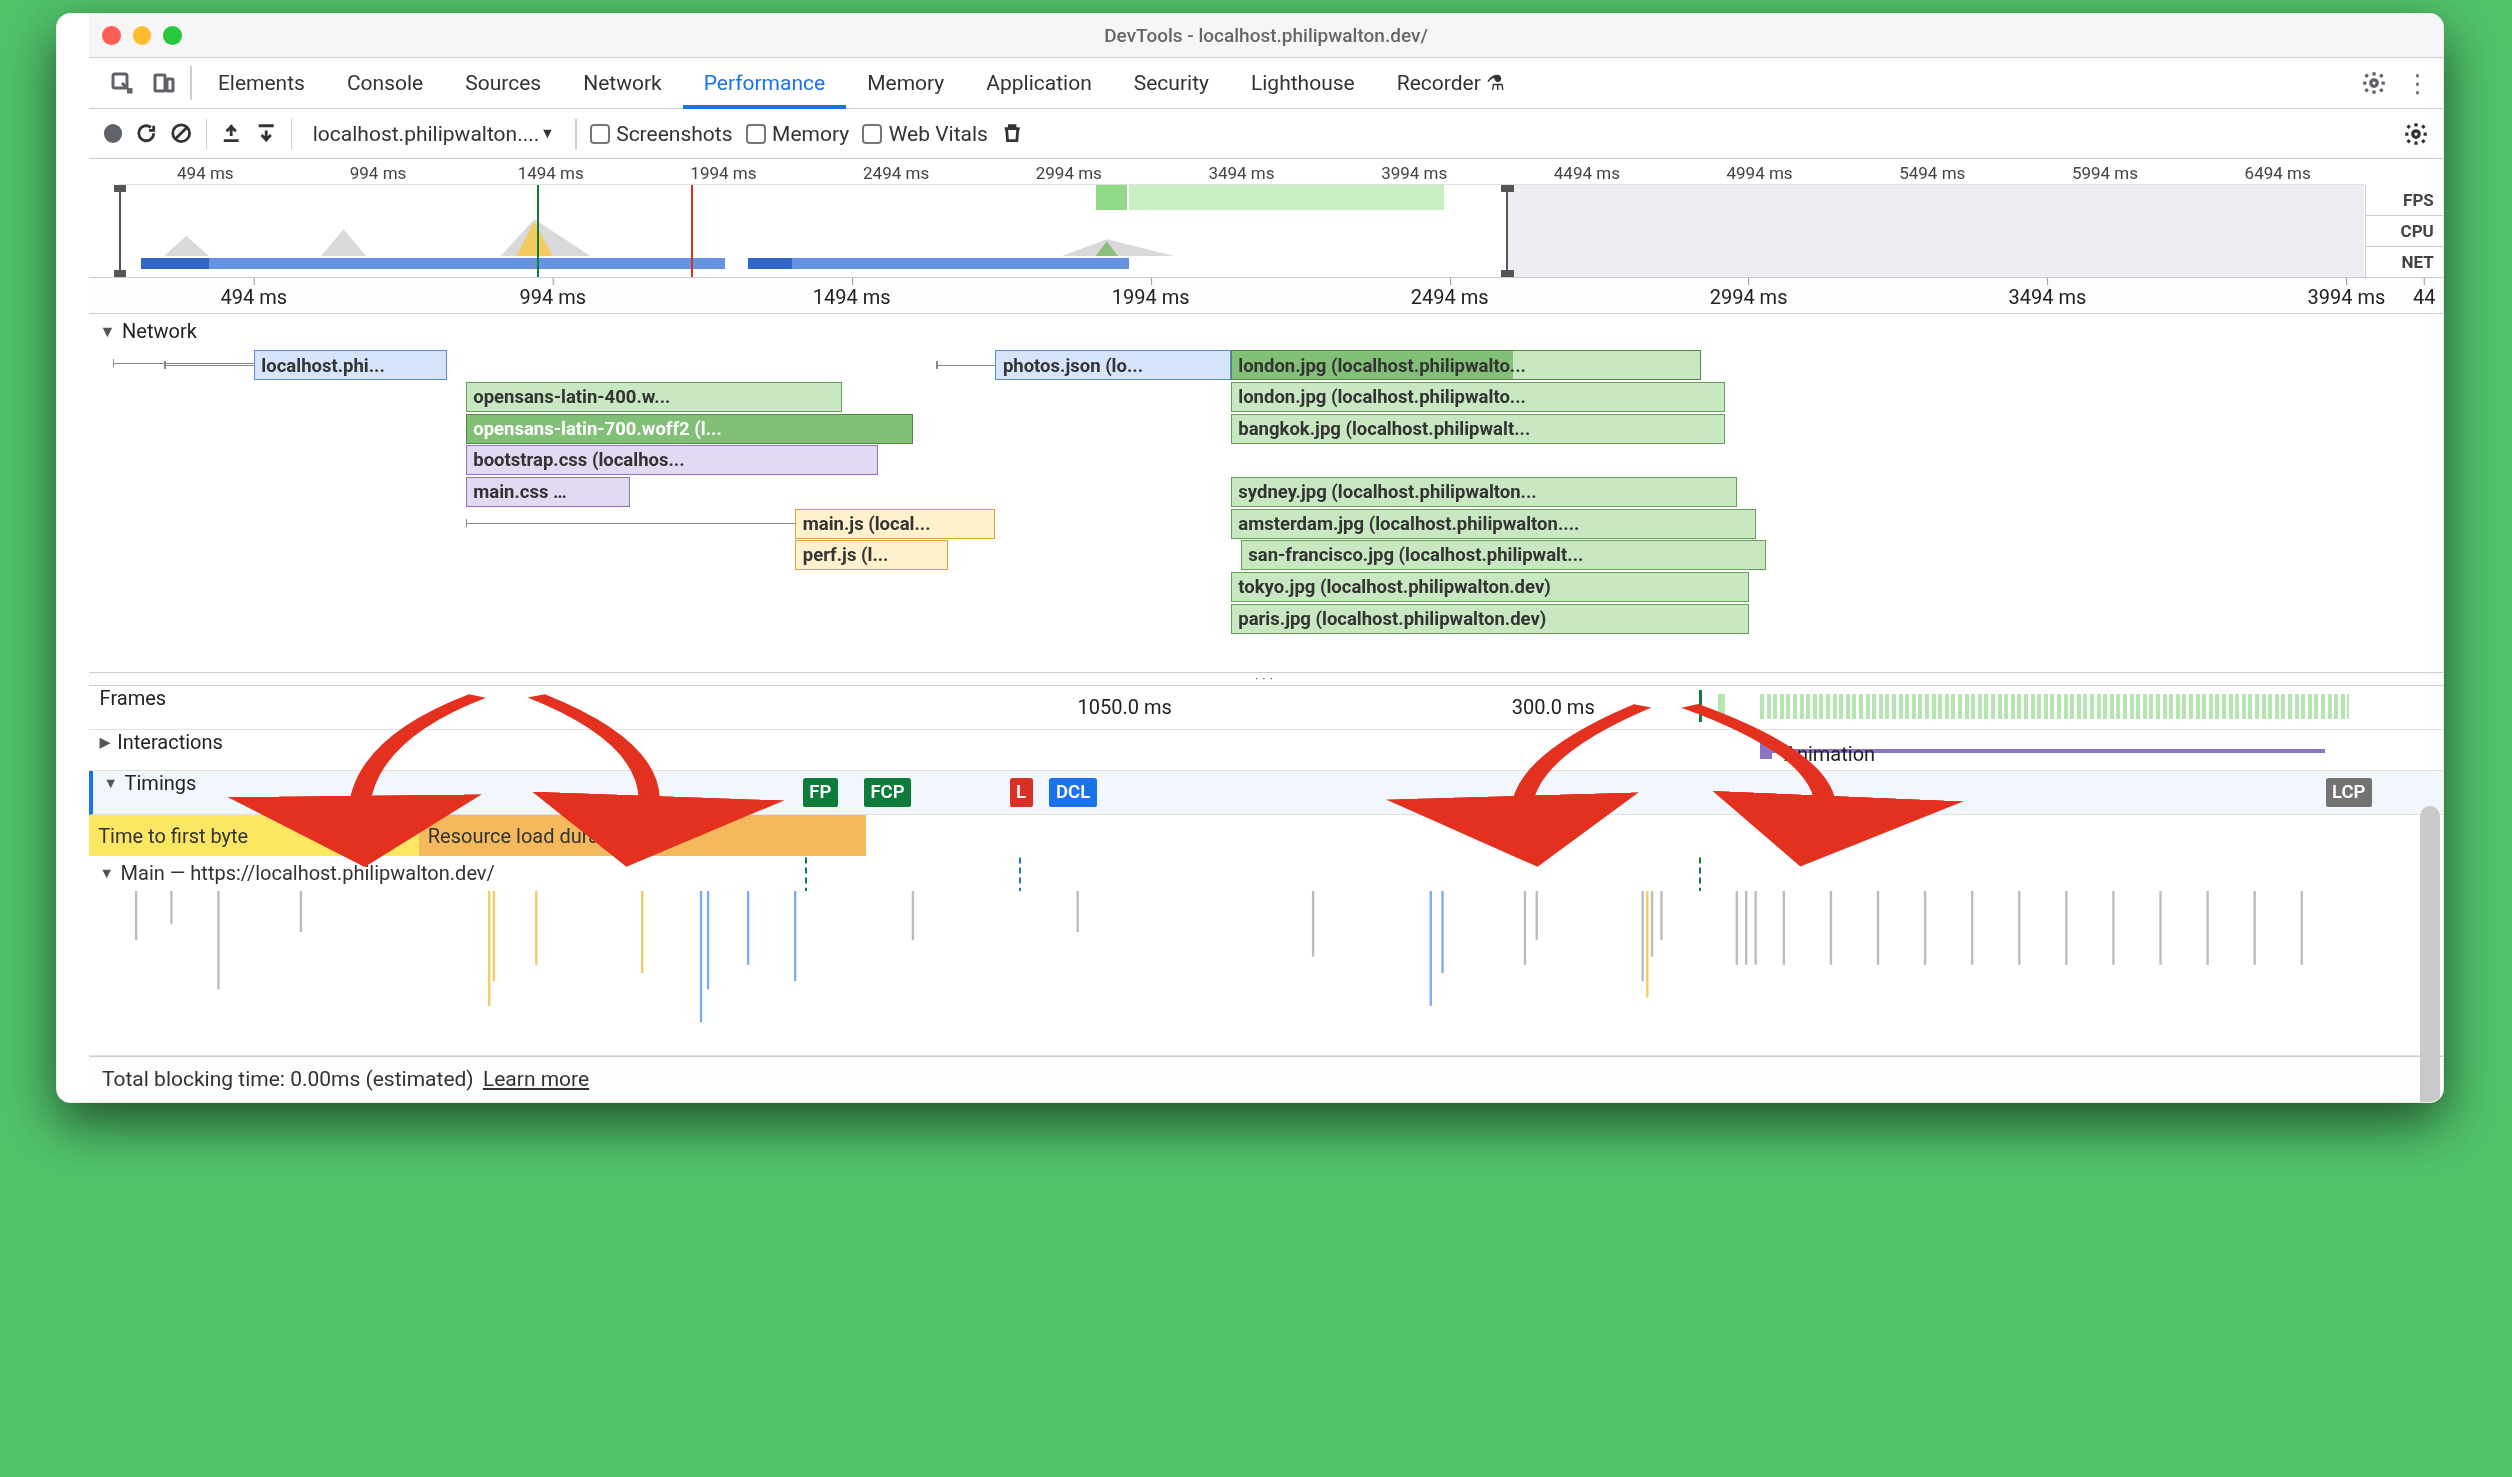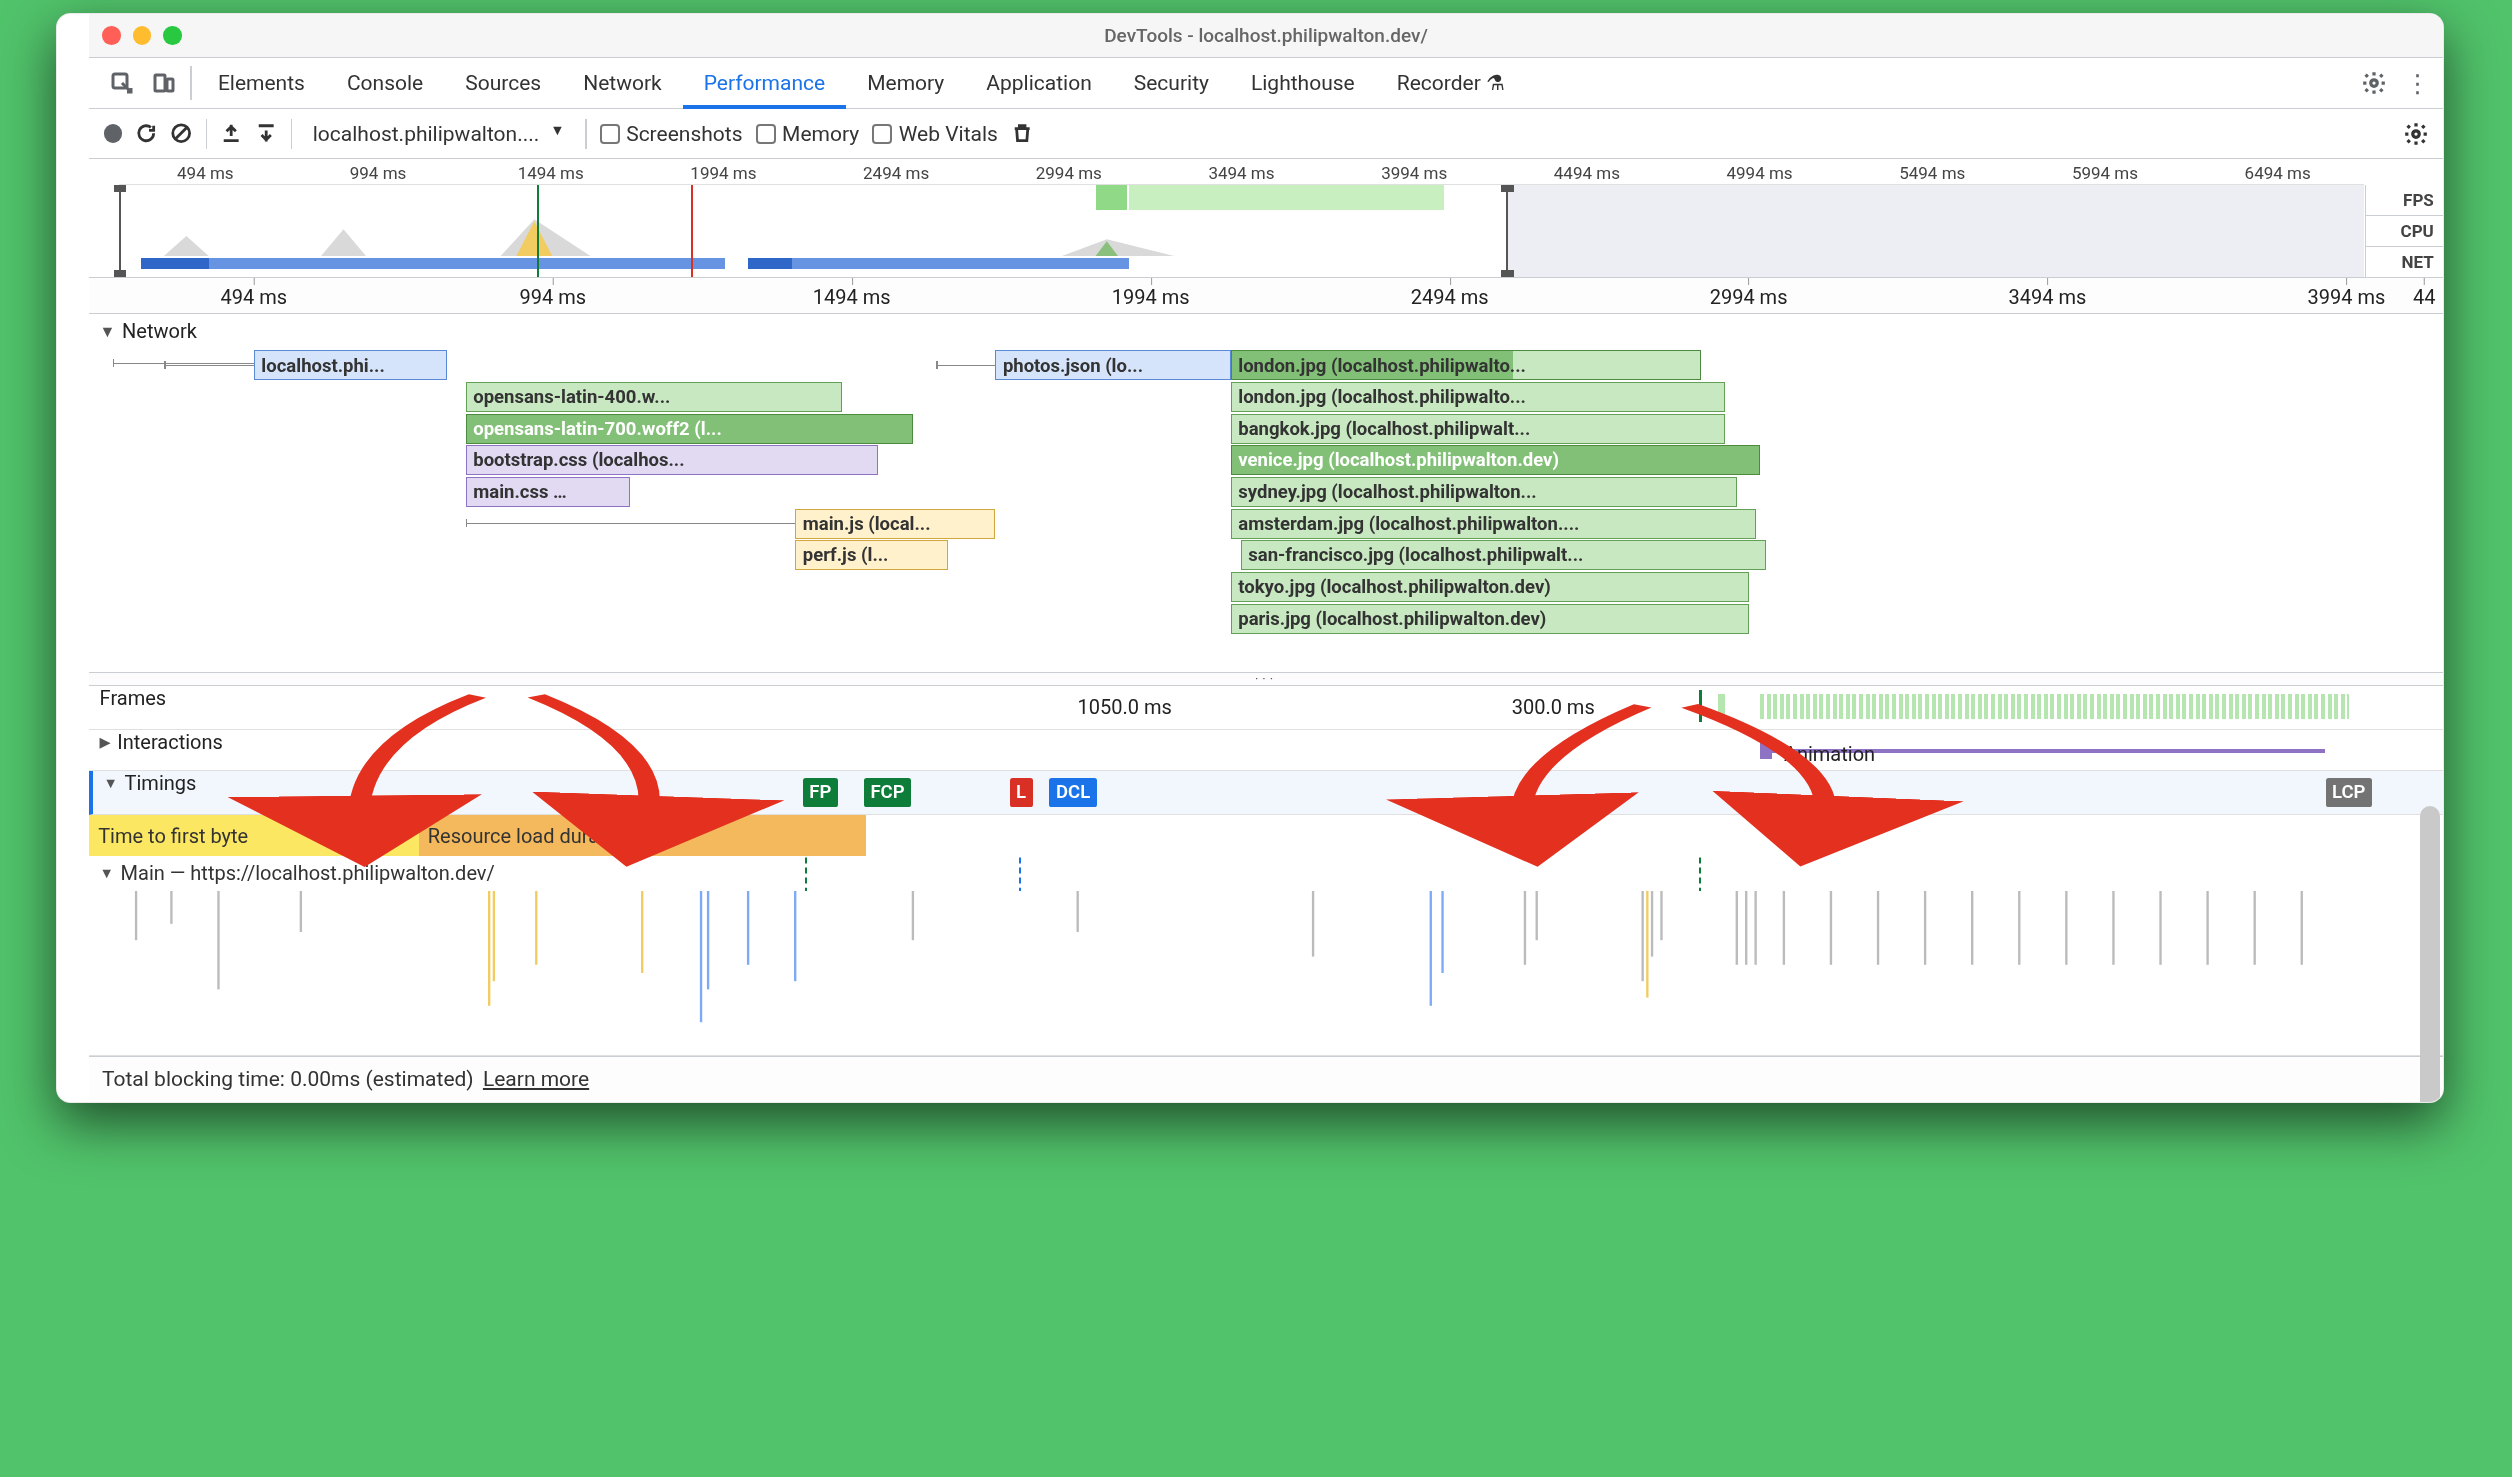--- a/index.html
+++ b/index.html
@@ -97,21 +97,21 @@
     display:flex;align-items:center;
     padding:0 14.5px;
     gap:13px;
     background:var(--bg);
     font-size:21px;
     color:#333;
   }
   .subbar .group{display:flex;align-items:center;gap:13px;}
   .subbar .vsep{width:1.3px;height:30px;background:var(--border);}
   .dropdown{
-    display:flex;align-items:flex-start;gap:11px;
+    display:flex;align-items:center;gap:1px;
     border:0.7px solid transparent;
     padding:2.6px 6.6px;
   }
   .chk{display:flex;align-items:center;gap:6.6px;}
   .chk .box{width:20px;height:20px;border:2px solid #777;border-radius:4px;}
   .spacer{flex:1;}
   
   .overview{
     position:relative;
     height:119px;
@@ -447,21 +447,20 @@
       <div class="net-whisker" style="left: 16%; width: 14%; top: 174px;"></div>
       <div style="position: absolute; width: 1.3px; height: 8px; background: rgb(136, 136, 136); left: 16%; top: 170px;"></div>
       <div class="net-item net-yellow" style="left: 30%; width: 6.5%; top: 191px;">perf.js (l...</div>
       <div class="net-item net-blue" style="left: 38.5%; width: 10%; top: 1.3px;">photos.json (lo...</div>
       <div class="net-whisker" style="left: 36%; width: 2.5%; top: 16px;"></div>
       <div style="position: absolute; width: 1.3px; height: 8px; background: rgb(136, 136, 136); left: 36%; top: 12px;"></div>
       <div class="net-whisker" style="left: 48.5%; width: 12%; top: 16px;"></div>
       <div class="net-item net-grad" style="left: 48.5%; width: 20%; top: 1.3px;">london.jpg (localhost.philipwalto...</div>
       <div class="net-item net-green" style="left: 48.5%; width: 21%; top: 33px;">london.jpg (localhost.philipwalto...</div>
       <div class="net-item net-green" style="left: 48.5%; width: 21%; top: 65px;">bangkok.jpg (localhost.philipwalt...</div>
-      <div class="net-item net-green-dark" style="left: 48.5%; width: 22.5%; top: 96px;">venice.jpg (localhost.philipwalton.dev)</div>
       <div class="net-item net-green" style="left: 48.5%; width: 21.5%; top: 128px;">sydney.jpg (localhost.philipwalton...</div>
       <div class="net-item net-green" style="left: 48.5%; width: 22.3%; top: 160px;">amsterdam.jpg (localhost.philipwalton....</div>
       <div class="net-item net-green" style="left: 48.5%; width: 22.3%; top: 191px; margin-left: 10px;">san-francisco.jpg (localhost.philipwalt...</div>
       <div class="net-item net-green" style="left: 48.5%; width: 22%; top: 223px;">tokyo.jpg (localhost.philipwalton.dev)</div>
       <div class="net-item net-green" style="left: 48.5%; width: 22%; top: 255px;">paris.jpg (localhost.philipwalton.dev)</div>
     </div>
 
   <div class="ellipsis-row">···</div>
 
   <div class="relwrap" id="lowerTracks">

